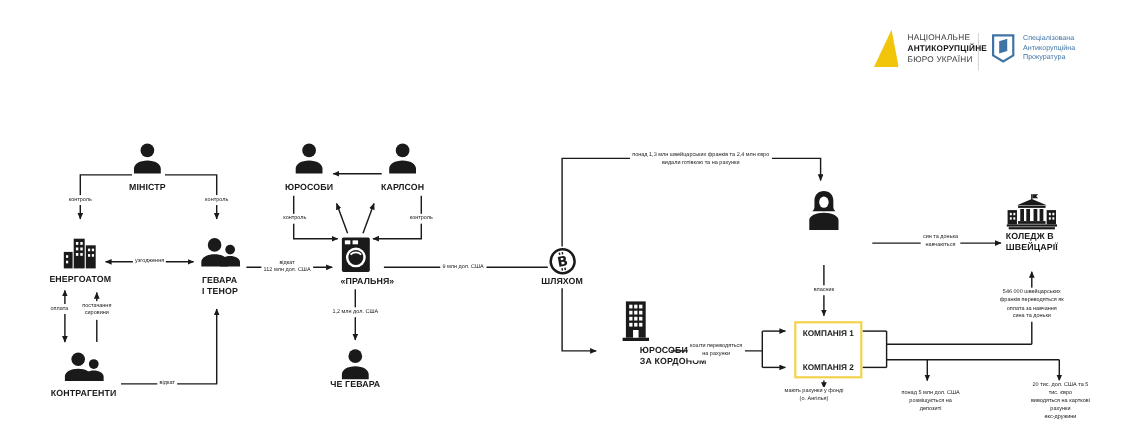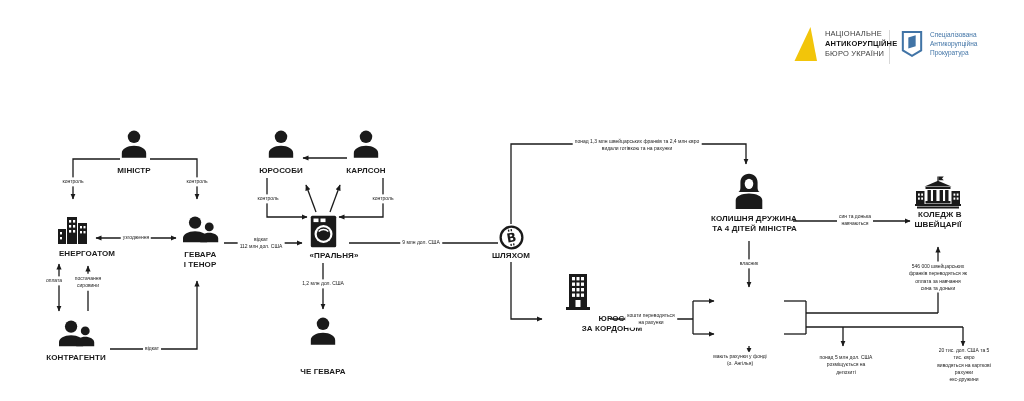--- a/index.html
+++ b/index.html
@@ -1,21 +1,21 @@
 <!DOCTYPE html>
 <html style="--ink: #1a1a1a; --nabu-yellow: #f2c50a; --sap-blue: #4174a6; --box-border: #f3d34a;"><head>
 <meta charset="utf-8">
 <style>
   html,body{margin:0;padding:0;background:#fff;}
   .canvas{position:relative;width:1024px;height:401px;background:#fff;overflow:hidden;
           font-family:"Liberation Sans",sans-serif;}
   .abs{position:absolute;}
   
   .nlabel{position:absolute;transform:translateX(-50%);font-size:8px;font-weight:700;
-          line-height:1.25;text-align:right;white-space:pre-line;color:var(--ink,#1a1a1a);
+          line-height:1.25;text-align:left;white-space:pre-line;color:var(--ink,#1a1a1a);
           z-index:3;letter-spacing:.1px;}
   
   .elabel{position:absolute;transform:translate(-50%,-50%);font-size:5px;line-height:1.45;
           text-align:center;white-space:pre-line;color:#222;background:#fff;padding:1px 2px;
           z-index:3;}
   .icon{position:absolute;z-index:2;color:var(--ink,#1a1a1a);}
   .icon svg{display:block;}
   svg.lines{position:absolute;left:0;top:0;z-index:1;}
   svg.lines path{stroke:var(--ink,#1a1a1a);stroke-width:1.3;fill:none;}
   svg.lines marker path{fill:var(--ink,#1a1a1a);stroke:none;}
@@ -233,34 +233,36 @@
       <rect x="38.5" y="21.5" width="1.8" height="2.2" fill="#fff"></rect>
         <rect x="41.7" y="21.5" width="1.8" height="2.2" fill="#fff"></rect>
       <rect x="0" y="28" width="46" height="2"></rect>
         <rect x="2" y="30.5" width="42" height="2"></rect>
     </svg>
   </div>
 
   <div class="nlabel" style="left:134px;top:166px">МІНІСТР</div>
   <div class="nlabel" style="left:281px;top:166px">ЮРОСОБИ</div>
   <div class="nlabel" style="left:366px;top:166px">КАРЛСОН</div>
-  <div class="nlabel" style="left:87px;top:249px">ЕНЕРГОАТОМ</div>
+  <div class="nlabel" style="left:73px;top:249px">ЕНЕРГОАТОМ</div>
   <div class="nlabel" style="left:200px;top:250px">ГЕВАРА
 І ТЕНОР</div>
   <div class="nlabel" style="left:76px;top:353px">КОНТРАГЕНТИ</div>
   <div class="nlabel" style="left:334px;top:251px">«ПРАЛЬНЯ»</div>
-  <div class="nlabel" style="left:323px;top:367px">ЧЕ ГЕВАРА</div>
+  <div class="nlabel" style="left:323px;top:345px">ЧЕ ГЕВАРА</div>
   <div class="nlabel" style="left:511px;top:251px">ШЛЯХОМ</div>
   <div class="nlabel" style="left:612px;top:314px">ЮРОСОБИ
 ЗА КОРДОНОМ</div>
-  <div class="nlabel" style="left:754px;top:214px">КОЛИШНЯ ДРУЖИНА
-ТА 4 ДІТЕЙ МІНІСТРА</div>
   <div class="nlabel" style="left:938px;top:210px">КОЛЕДЖ В
 ШВЕЙЦАРІЇ</div>
 
+  <div class="cbox">
+    <div class="clabel">КОМПАНІЯ 1</div>
+    <div class="clabel">КОМПАНІЯ 2</div>
+  </div>
 
   <div class="elabel" style="left:73px;top:182px">контроль</div>
   <div class="elabel" style="left:197px;top:182px">контроль</div>
   <div class="elabel" style="left:268px;top:199px">контроль</div>
   <div class="elabel" style="left:383px;top:199px">контроль</div>
   <div class="elabel" style="left:136px;top:238px">узгодження</div>
   <div class="elabel" style="left:54px;top:281px">оплата</div>
   <div class="elabel" style="left:88px;top:282px">постачання
 сировини</div>
   <div class="elabel" style="left:152px;top:349px">відкат</div>

